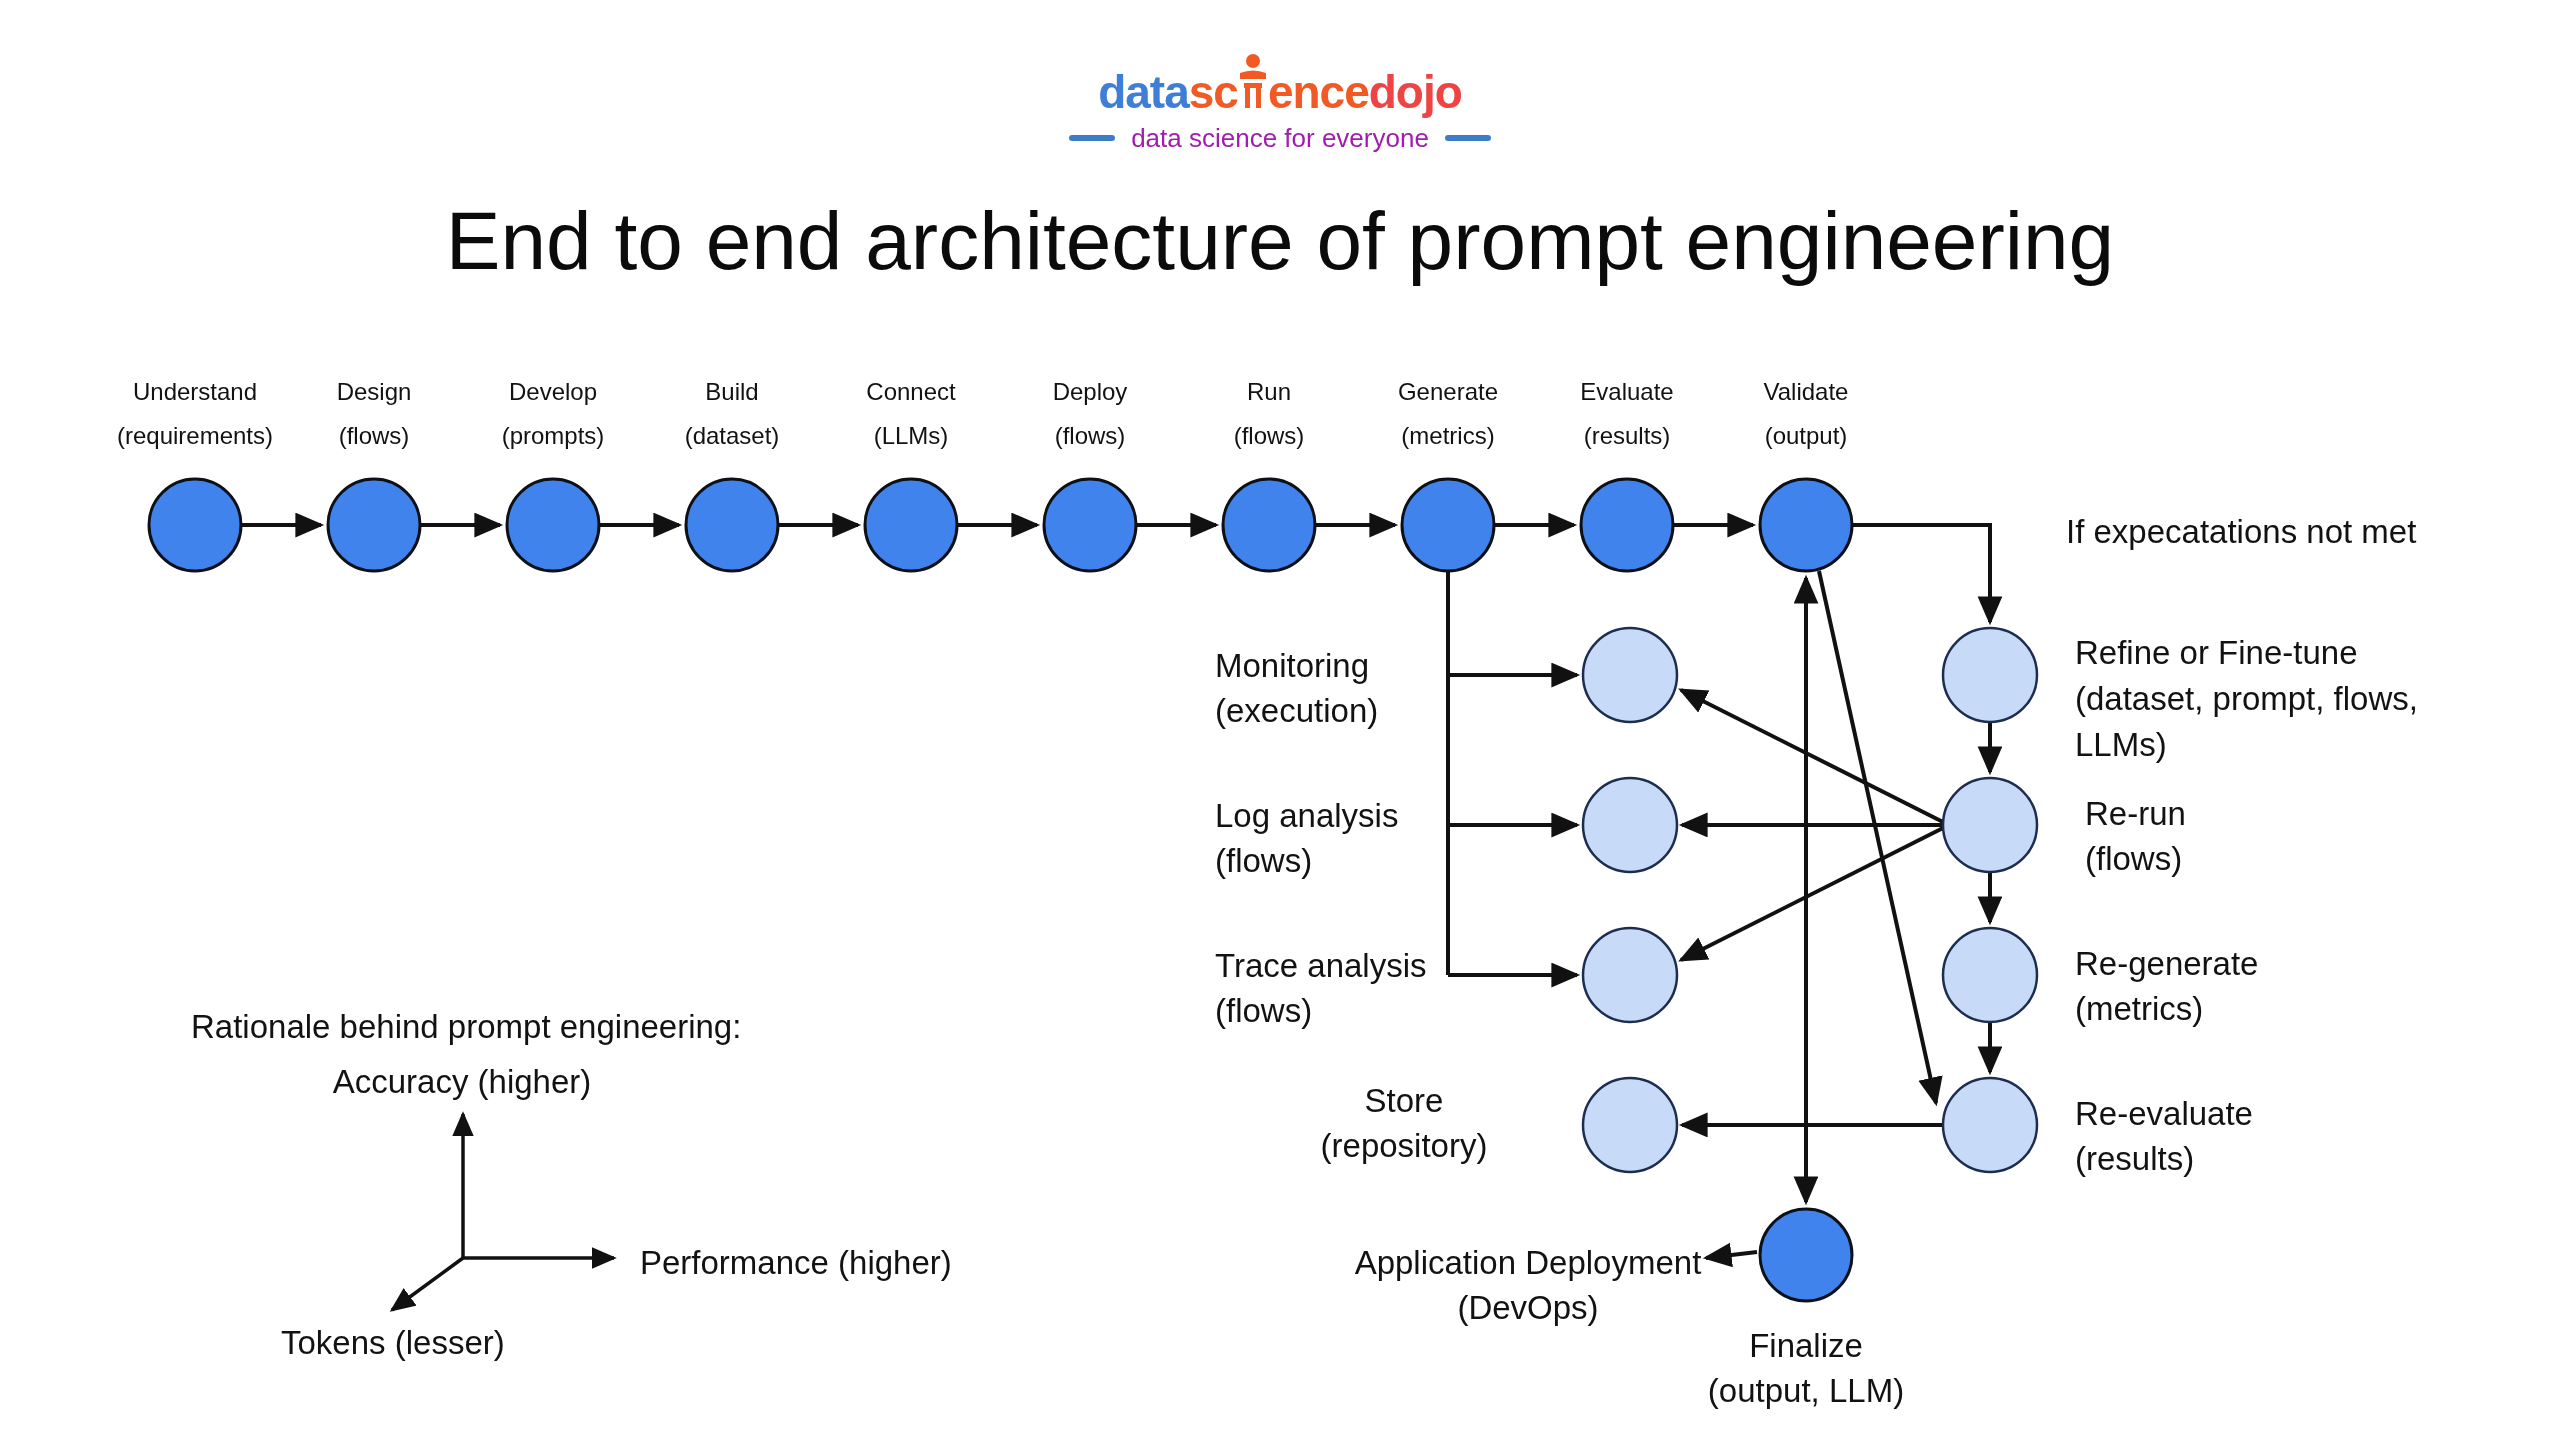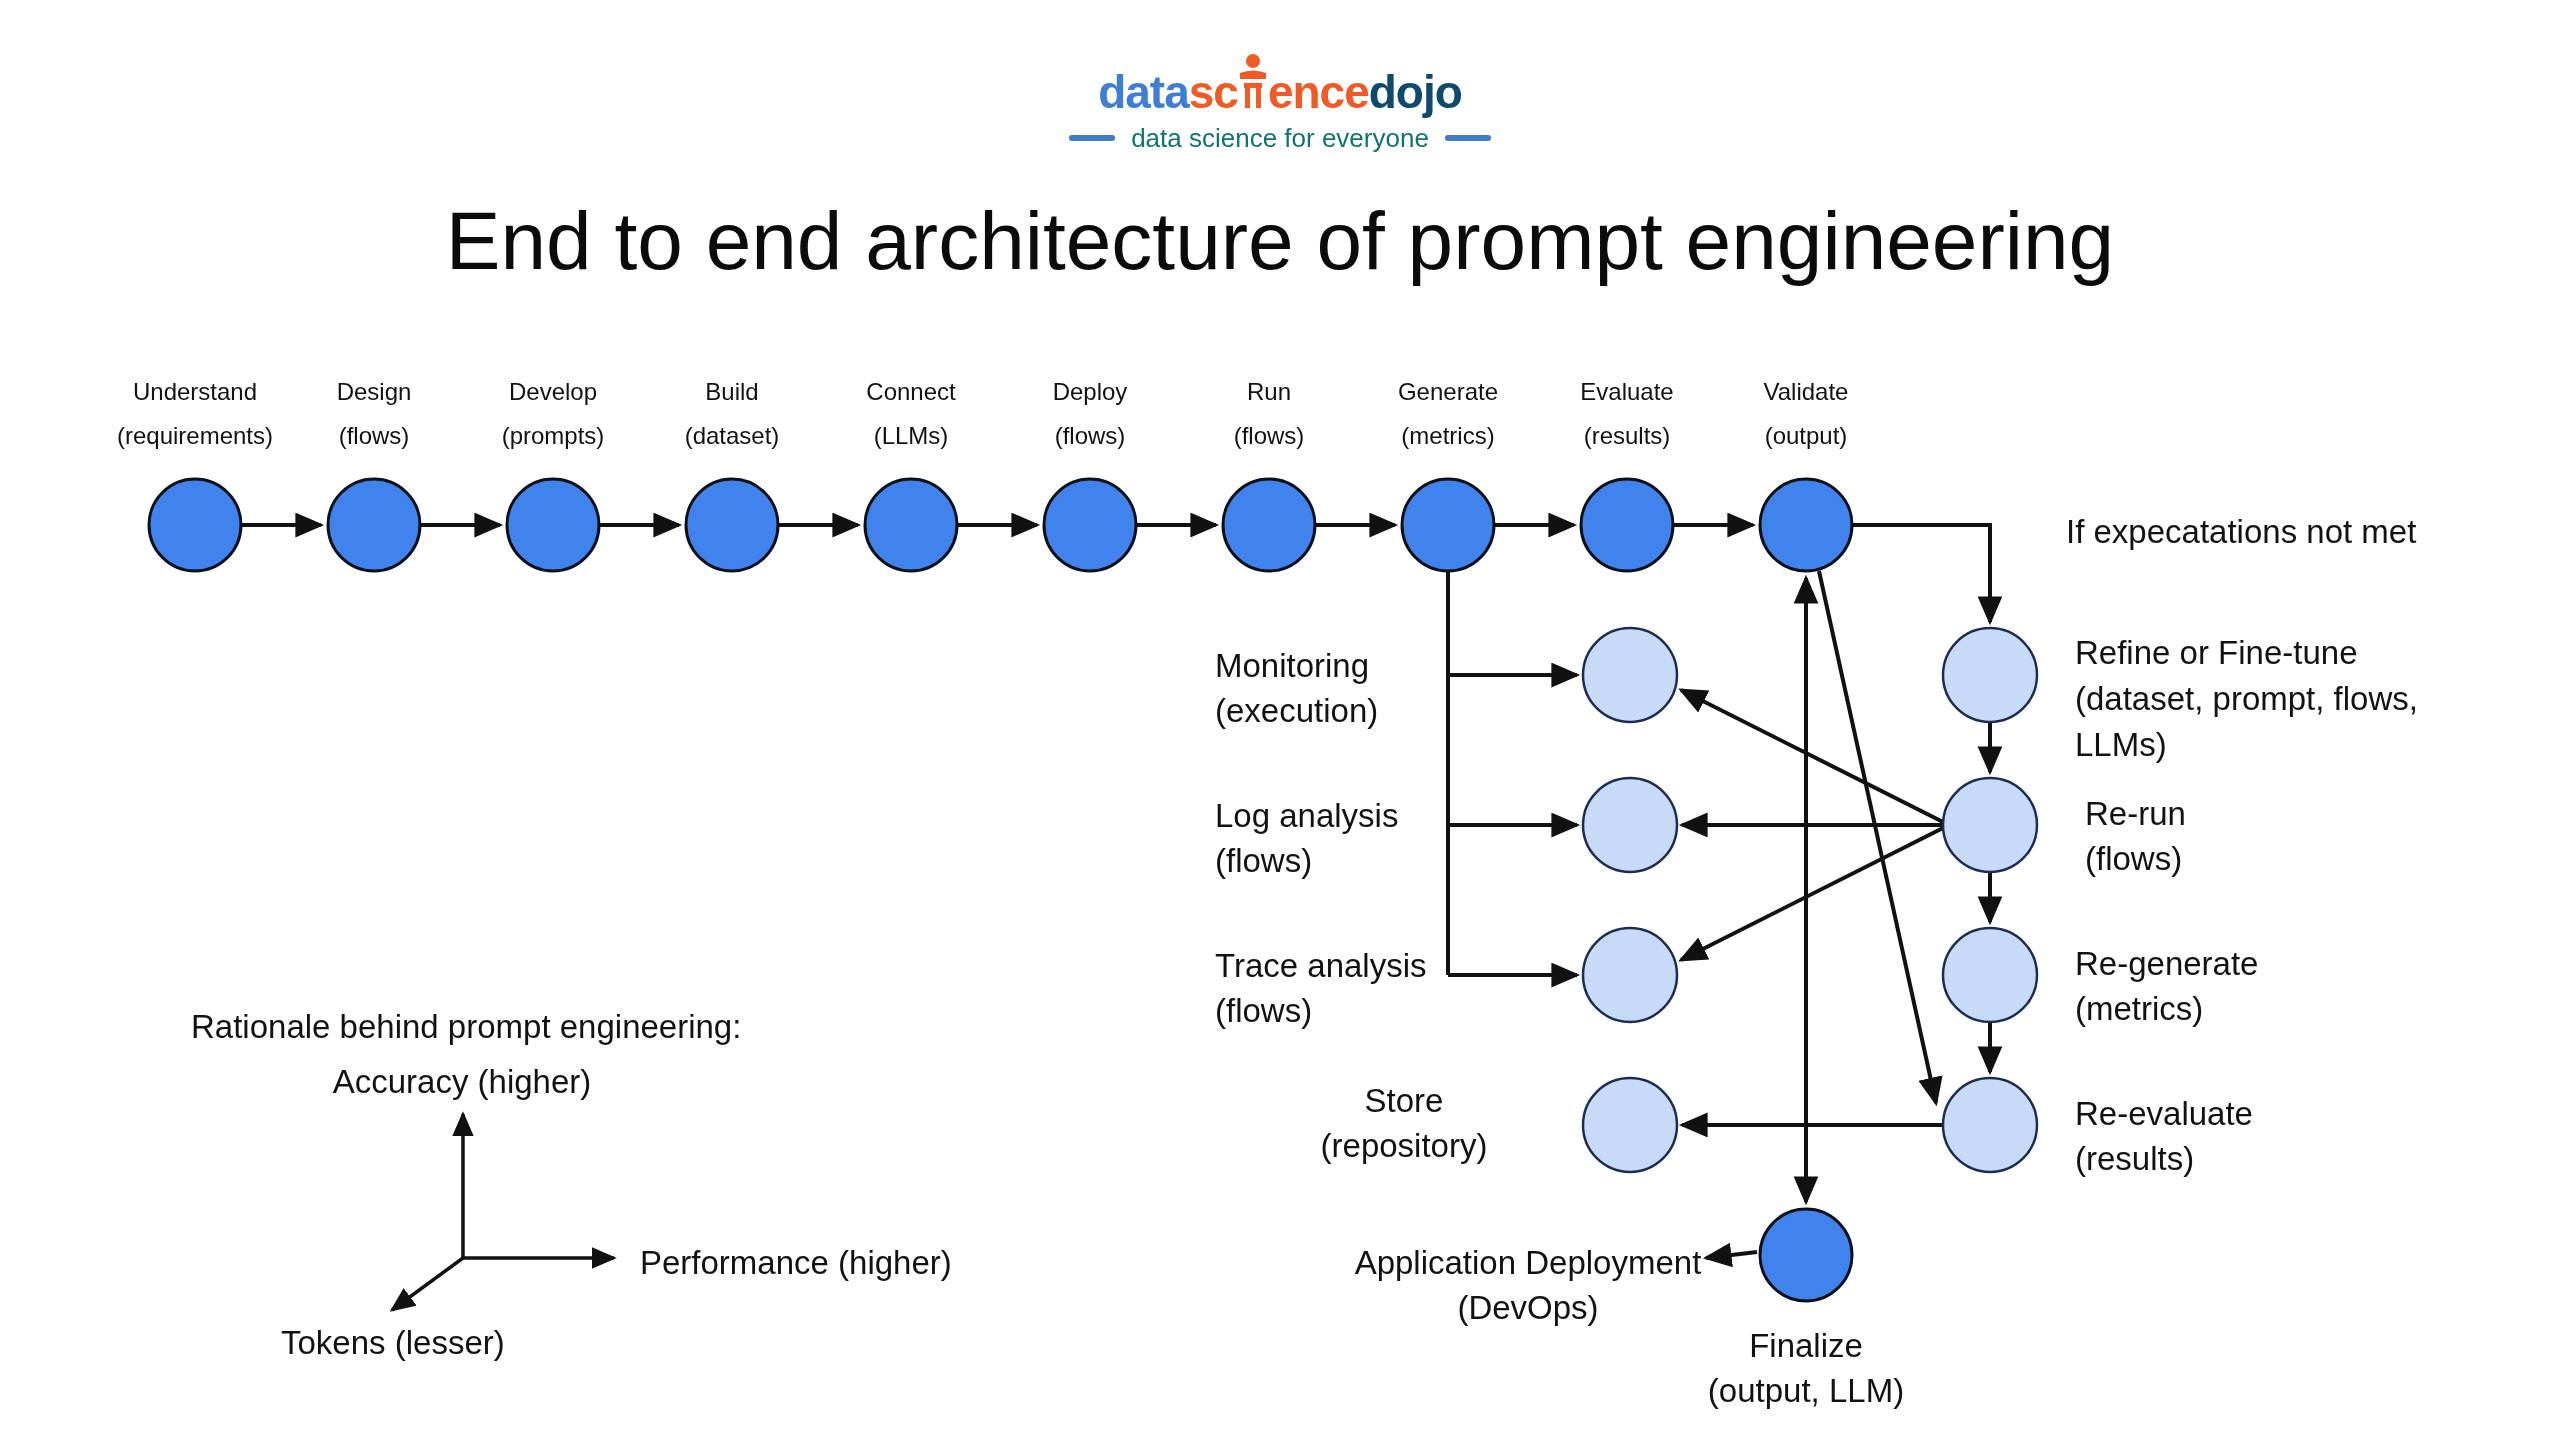--- a/index.html
+++ b/index.html
@@ -4,25 +4,25 @@
 <style>
   html,body{margin:0;padding:0;background:#ffffff;}
   .stage{position:relative;width:2560px;height:1440px;background:#ffffff;overflow:hidden;
          font-family:"Liberation Sans","DejaVu Sans",sans-serif;color:#121212;}
   svg.wires{position:absolute;left:0;top:0;width:2560px;height:1440px;}
   .logo{position:absolute;left:0;top:54px;width:2560px;text-align:center;}
   .logo-main{display:inline-flex;align-items:flex-end;font-weight:bold;font-size:46px;
              letter-spacing:-1px;line-height:1;justify-content:flex-end;}
   .logo-main .w-data{color:#3E7ED6;}
   .logo-main .w-sci{color:#F15A24;}
-  .logo-main .w-dojo{color:#0c4a6e;}
+  .logo-main .w-dojo{color:#ef4444;}
   .torii{display:inline-block;margin:0 1px;}
   .logo-tag{margin-top:10px;display:flex;justify-content:center;align-items:center;gap:16px;}
   .logo-tag .dash{width:46px;height:6px;background:#3D7DC8;border-radius:3px;}
-  .logo-tag .tag-text{color:#0f766e;font-size:26px;line-height:1;}
+  .logo-tag .tag-text{color:#a21caf;font-size:26px;line-height:1;}
   .title{position:absolute;left:0;top:196px;width:2560px;text-align:center;
          font-size:82px;line-height:1.1;color:#0b0b0b;white-space:nowrap;}
   .tl{position:absolute;width:240px;text-align:center;font-size:24px;line-height:44px;white-space:nowrap;}
   .lbl{position:absolute;font-size:33px;line-height:45px;white-space:nowrap;}
   .lh46{line-height:46px;}
   .ctr{text-align:center;}
 </style>
 </head>
 <body>
 

